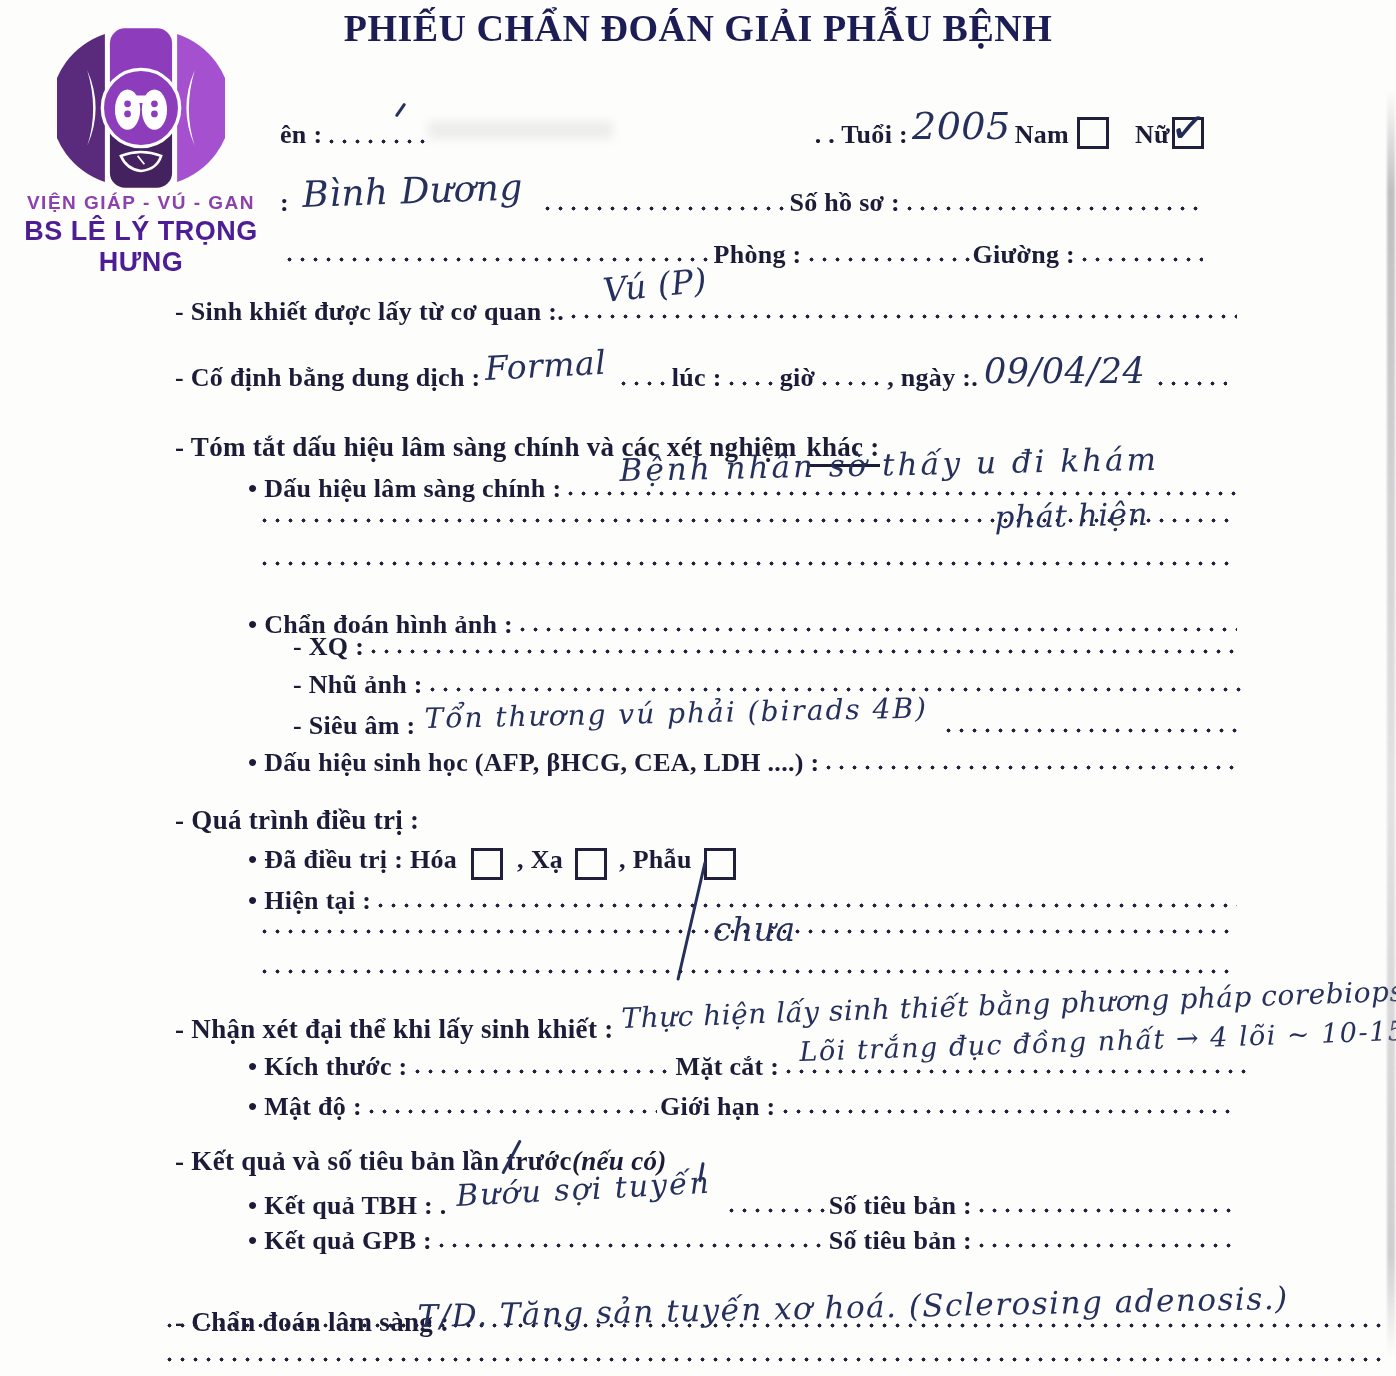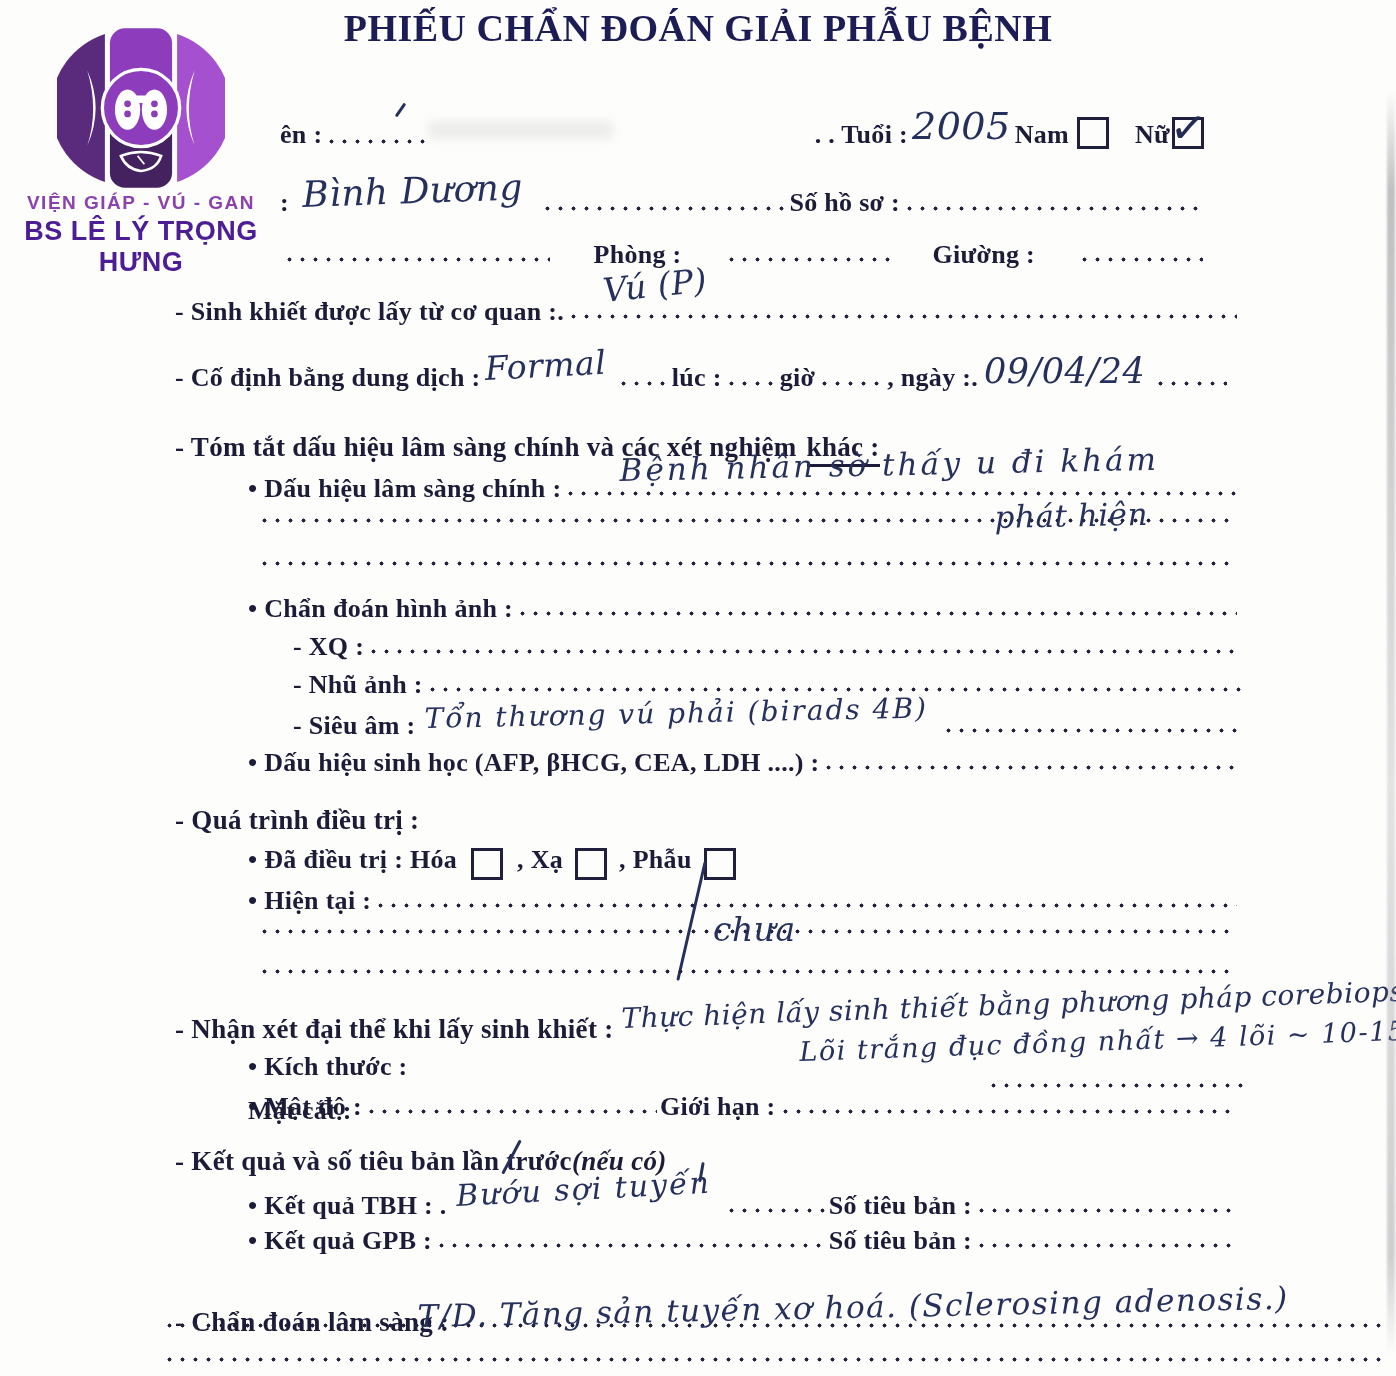--- a/index.html
+++ b/index.html
@@ -90,21 +90,21 @@
   <div class="stroke" style="left:399px;top:102px;width:3px;height:16px;transform:rotate(35deg);"></div>
 
   <div class="row" style="left:280px;right:190px;top:178px;">
     <span class="lbl">:</span>
     <span class="hw r-2" style="font-size:36px;margin:0 14px;position:relative;top:-4px;">Bình Dương</span>
     <span class="dots grow"></span>
     <span class="lbl">Số hồ sơ :</span>
     <span class="dots" style="width:300px;"></span>
   </div>
 
-  <div class="row" style="left:280px;right:190px;top:240px;gap:40px;">
+  <div class="row" style="left:280px;right:190px;top:240px;">
     <span class="dots grow"></span>
     <span class="lbl">Phòng :</span>
     <span class="dots" style="width:165px;"></span>
     <span class="lbl">Giường :</span>
     <span class="dots" style="width:125px;"></span>
   </div>
 
   <div class="row" style="left:175px;right:156px;top:297px;">
     <span class="lbl">- Sinh khiết được lấy từ cơ quan :.</span>
     <span class="dots grow"></span>
@@ -138,21 +138,21 @@
 
   <div class="row" style="left:255px;right:156px;top:517px;">
     <span class="dots grow"></span>
     <span class="hw abs r-1" style="left:740px;top:-18px;font-size:31px;">phát hiện</span>
   </div>
 
   <div class="row" style="left:255px;right:156px;top:560px;">
     <span class="dots grow"></span>
   </div>
 
-  <div class="row" style="left:248px;right:156px;top:594px;">
+  <div class="row" style="left:248px;right:156px;top:610px;">
     <span class="lbl">• Chẩn đoán hình ảnh :</span>
     <span class="dots grow"></span>
   </div>
 
   <div class="row" style="left:293px;right:156px;top:632px;">
     <span class="lbl">- XQ :</span>
     <span class="dots grow"></span>
   </div>
 
   <div class="row" style="left:293px;right:148px;top:670px;text-align:center;">
@@ -197,21 +197,21 @@
 
   <div class="row" style="left:255px;right:156px;top:968px;">
     <span class="dots grow"></span>
   </div>
 
   <div class="row" style="left:175px;right:6px;top:1012px;font-size:27px;">
     <span class="lbl">- Nhận xét đại thể khi lấy sinh khiết :</span>
     <span class="hw r-2" style="font-size:28px;margin-left:8px;position:relative;top:-10px;">Thực hiện lấy sinh thiết bằng phương pháp corebiopsy</span>
   </div>
 
-  <div class="row" style="left:248px;right:144px;top:1052px;flex-direction:column;">
+  <div class="row" style="left:248px;right:144px;top:1052px;">
     <span class="lbl">• Kích thước :</span>
     <span class="dots" style="width:262px;"></span>
     <span class="lbl">Mặt cắt :</span>
     <span class="dots grow"></span>
     <span class="hw abs r-2" style="left:552px;top:-16px;font-size:27px;letter-spacing:1.5px;">Lõi trắng đục đồng nhất → 4 lõi ~ 10-15mm</span>
   </div>
 
   <div class="row" style="left:248px;right:156px;top:1092px;">
     <span class="lbl">• Mật độ :</span>
     <span class="dots" style="width:292px;"></span>

